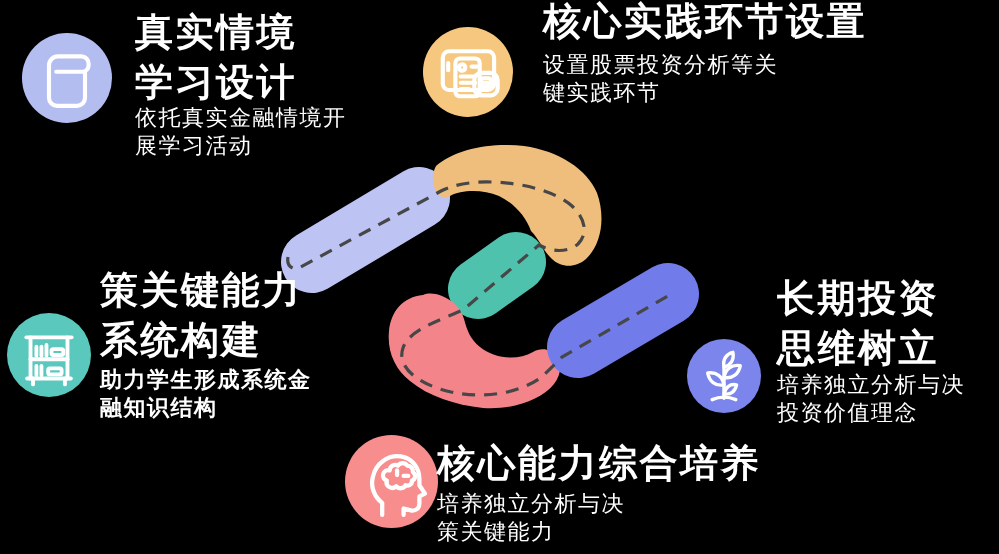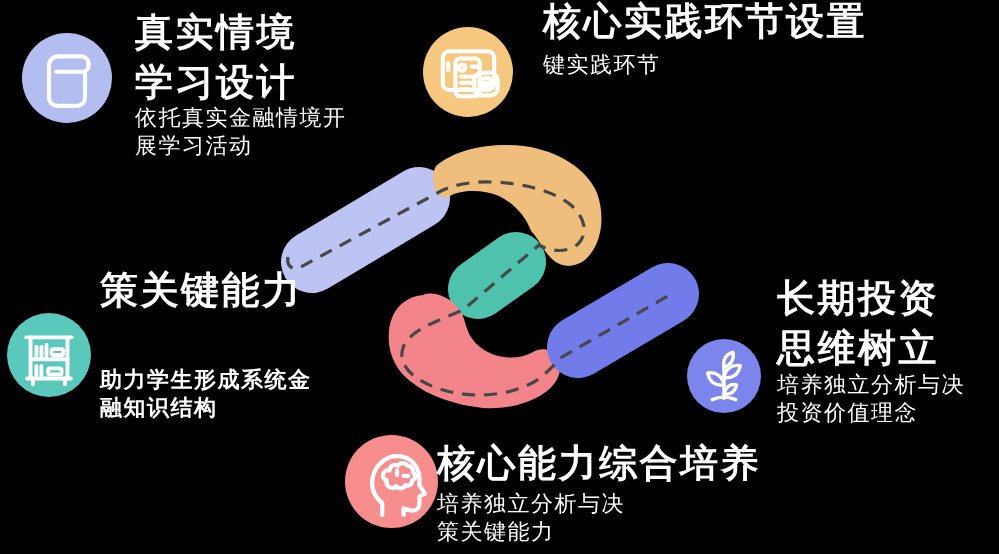--- a/index.html
+++ b/index.html
@@ -86,20 +86,21 @@
         <rect x="57" y="51" width="26" height="25" rx="8"></rect>
         <rect x="64.5" y="57" width="11" height="9" rx="2.5"></rect>
         <path d="M64.5 62 h11"></path>
       </g>
     </svg>
   </div>
   <div id="title-tr" class="abs block-title">
     <div>核心实践环节设置</div>
   </div>
   <div id="desc-tr" class="abs block-desc">
+    <div>设置股票投资分析等关</div>
     <div>键实践环节</div>
   </div>
 
   <div id="badge-ml" class="abs badge">
     <svg viewBox="0 0 100 100">
       <circle cx="50" cy="50" r="50" fill="#5bc8be"></circle>
       <g class="icon-stroke" stroke-width="4">
         <path d="M23 29 h54"></path>
         <path d="M28 29 v49 M72 29 v49"></path>
         <path d="M28 55 h44"></path>
@@ -107,20 +108,21 @@
         <path d="M31 78 v7 M69 78 v7"></path>
         <path d="M35 40 v11 M41 40 v11 M47 38 v13"></path>
         <rect x="53" y="43" width="14" height="7" rx="2"></rect>
         <path d="M35 63 v11 M41 63 v11"></path>
         <rect x="49" y="66" width="16" height="7" rx="2"></rect>
       </g>
     </svg>
   </div>
   <div id="title-ml" class="abs block-title">
     <div>策关键能力</div>
+    <div>系统构建</div>
   </div>
   <div id="desc-ml" class="abs block-desc">
     <div>助力学生形成系统金</div>
     <div>融知识结构</div>
   </div>
 
   <div id="badge-r" class="abs badge">
     <svg viewBox="0 0 100 100">
       <circle cx="50" cy="50" r="50" fill="#7b85ec"></circle>
       <g class="icon-stroke" stroke-width="4">

